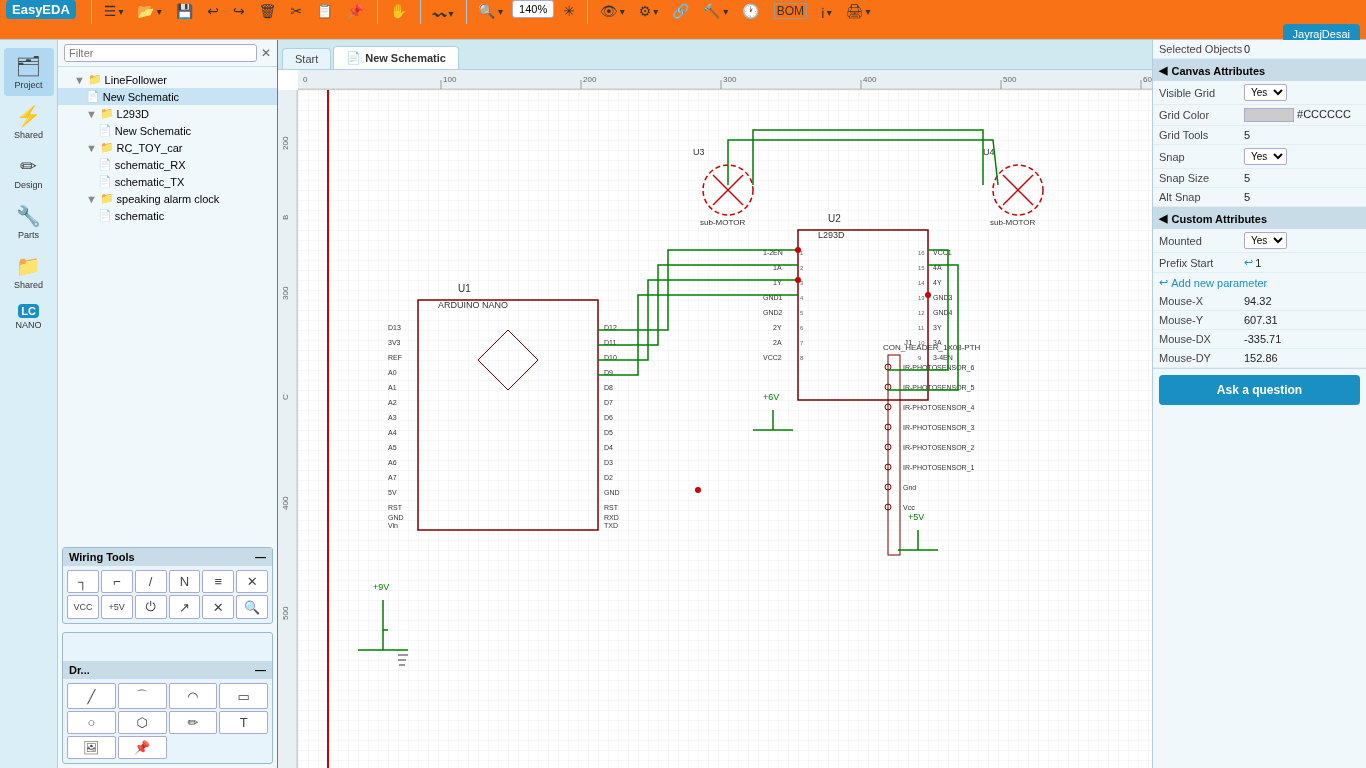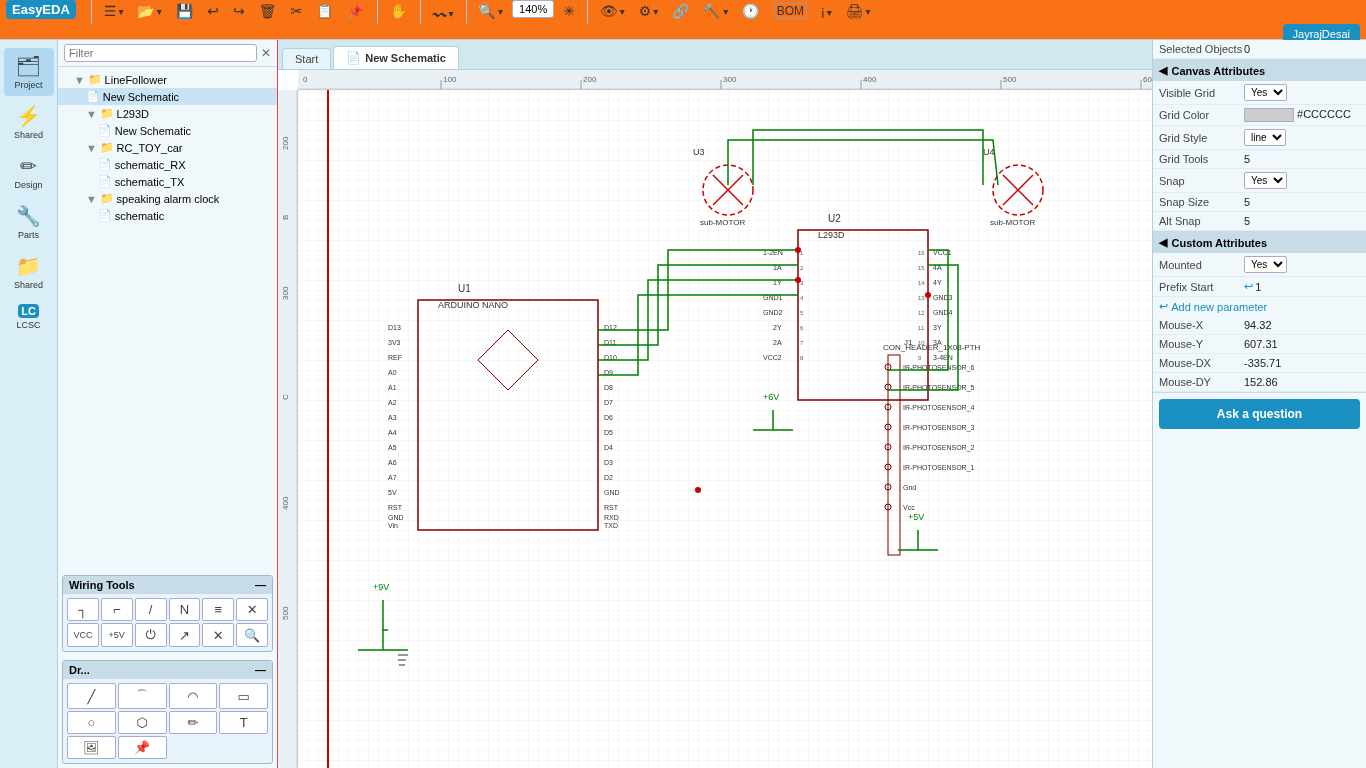--- a/index.html
+++ b/index.html
@@ -34,21 +34,21 @@
     .tree-item.selected { background: #c8e4f4; }
     .tree-indent1 { padding-left: 16px; }
     .tree-indent2 { padding-left: 28px; }
     .tree-indent3 { padding-left: 40px; }
     .folder-icon { color: #888; }
     .wiring-tools { border: 1px solid #99bbcc; margin: 4px; border-radius: 3px; background: #e8f4fb; }
     .wiring-header { background: #c8dce8; padding: 3px 6px; display: flex; justify-content: space-between; align-items: center; font-size: 11px; font-weight: bold; cursor: pointer; }
     .wiring-grid { display: grid; grid-template-columns: repeat(6, 1fr); gap: 2px; padding: 4px; }
     .wiring-tool-btn { background: white; border: 1px solid #aac; border-radius: 2px; padding: 3px; cursor: pointer; display: flex; align-items: center; justify-content: center; font-size: 13px; color: #444; }
     .draw-panel { border: 1px solid #99bbcc; margin: 4px; border-radius: 3px; background: #e8f4fb; }
-    .draw-header { background: #c8dce8; padding: 3px 6px; display: flex; justify-content: space-between; align-items: center; font-size: 11px; font-weight: bold; cursor: pointer; }
+    .draw-header { background: #c8dce8; padding: 3px 6px; display: flex; justify-content: space-between; align-items: center; font-size: 11px; font-weight: bold; cursor: pointer; margin-top: 28px; }
     .draw-grid { display: grid; grid-template-columns: repeat(4, 1fr); gap: 2px; padding: 4px; }
 
     
     .canvas-area { flex: 1; display: flex; flex-direction: column; overflow: hidden; }
     .tab-bar { height: 30px; background: #d0e8f0; border-bottom: 1px solid #b0cfe0; display: flex; align-items: flex-end; padding: 0 4px; gap: 2px; flex-shrink: 0; }
     .tab { padding: 4px 12px; border: 1px solid #b0cfe0; border-bottom: none; border-radius: 4px 4px 0 0; background: #e8f4fb; cursor: pointer; font-size: 11px; color: #444; display: flex; align-items: center; gap: 4px; }
     .tab.active { background: white; font-weight: bold; color: #333; }
     .canvas-wrapper { flex: 1; background: white; overflow: hidden; position: relative; }
     .ruler-h { position: absolute; top: 0; left: 20px; right: 0; height: 20px; background: #e8f0f4; border-bottom: 1px solid #ccc; overflow: hidden; }
     .ruler-v { position: absolute; top: 20px; left: 0; width: 20px; bottom: 0; background: #e8f0f4; border-right: 1px solid #ccc; overflow: hidden; }
@@ -172,21 +172,21 @@
     <div class="sidebar-item">
       <span class="icon">🔧</span>
       <span class="label">Parts</span>
     </div>
     <div class="sidebar-item">
       <span class="icon">📁</span>
       <span class="label">Shared</span>
     </div>
     <div class="sidebar-item">
       <span class="icon" style="background:#1a8fc1;color:white;border-radius:4px;padding:1px 3px;font-size:11px;font-weight:bold;">LC</span>
-      <span class="label">LCSC</span>
+      <span class="label">NANO</span>
     </div>
   </div>
 
   <div class="file-panel">
     <div class="filter-bar">
       <input class="filter-input" type="text" placeholder="Filter" style="">
       <button class="filter-clear">✕</button>
     </div>
 
     <div class="tree-panel">
@@ -516,26 +516,20 @@
         </select>
       </div>
       <div class="rp-row">
         <span class="rp-label">Grid Color</span>
         <span class="rp-value">
           <span class="color-swatch" style="background:#CCCCCC;"></span>
           <span>#CCCCCC</span>
         </span>
       </div>
       <div class="rp-row">
-        <span class="rp-label">Grid Style</span>
-        <select class="rp-select">
-          <option>line</option><option>dot</option>
-        </select>
-      </div>
-      <div class="rp-row">
         <span class="rp-label">Grid Tools</span>
         <span class="rp-value">5</span>
       </div>
       <div class="rp-row">
         <span class="rp-label">Snap</span>
         <select class="rp-select">
           <option>Yes</option><option>No</option>
         </select>
       </div>
       <div class="rp-row">

